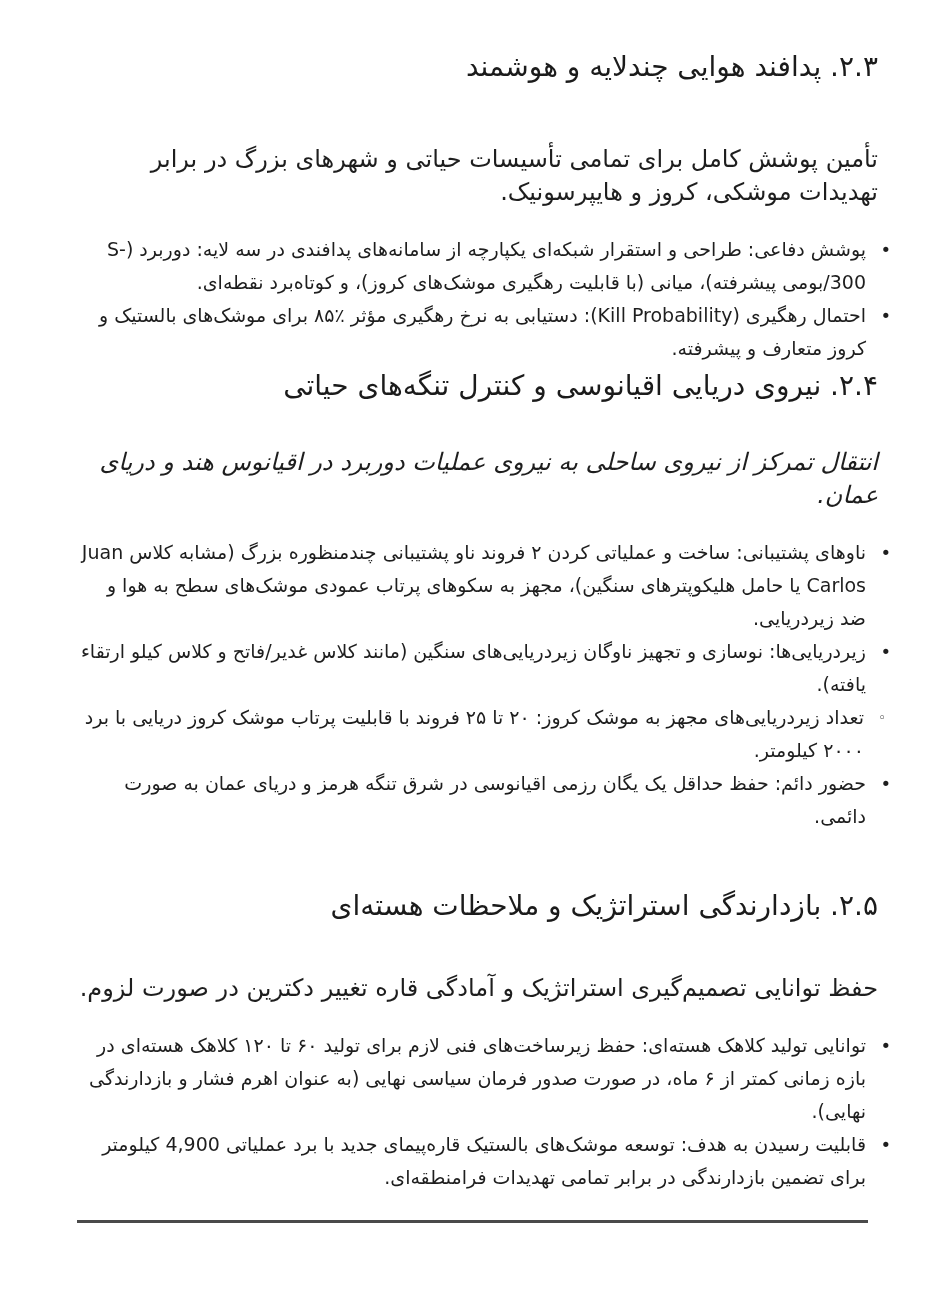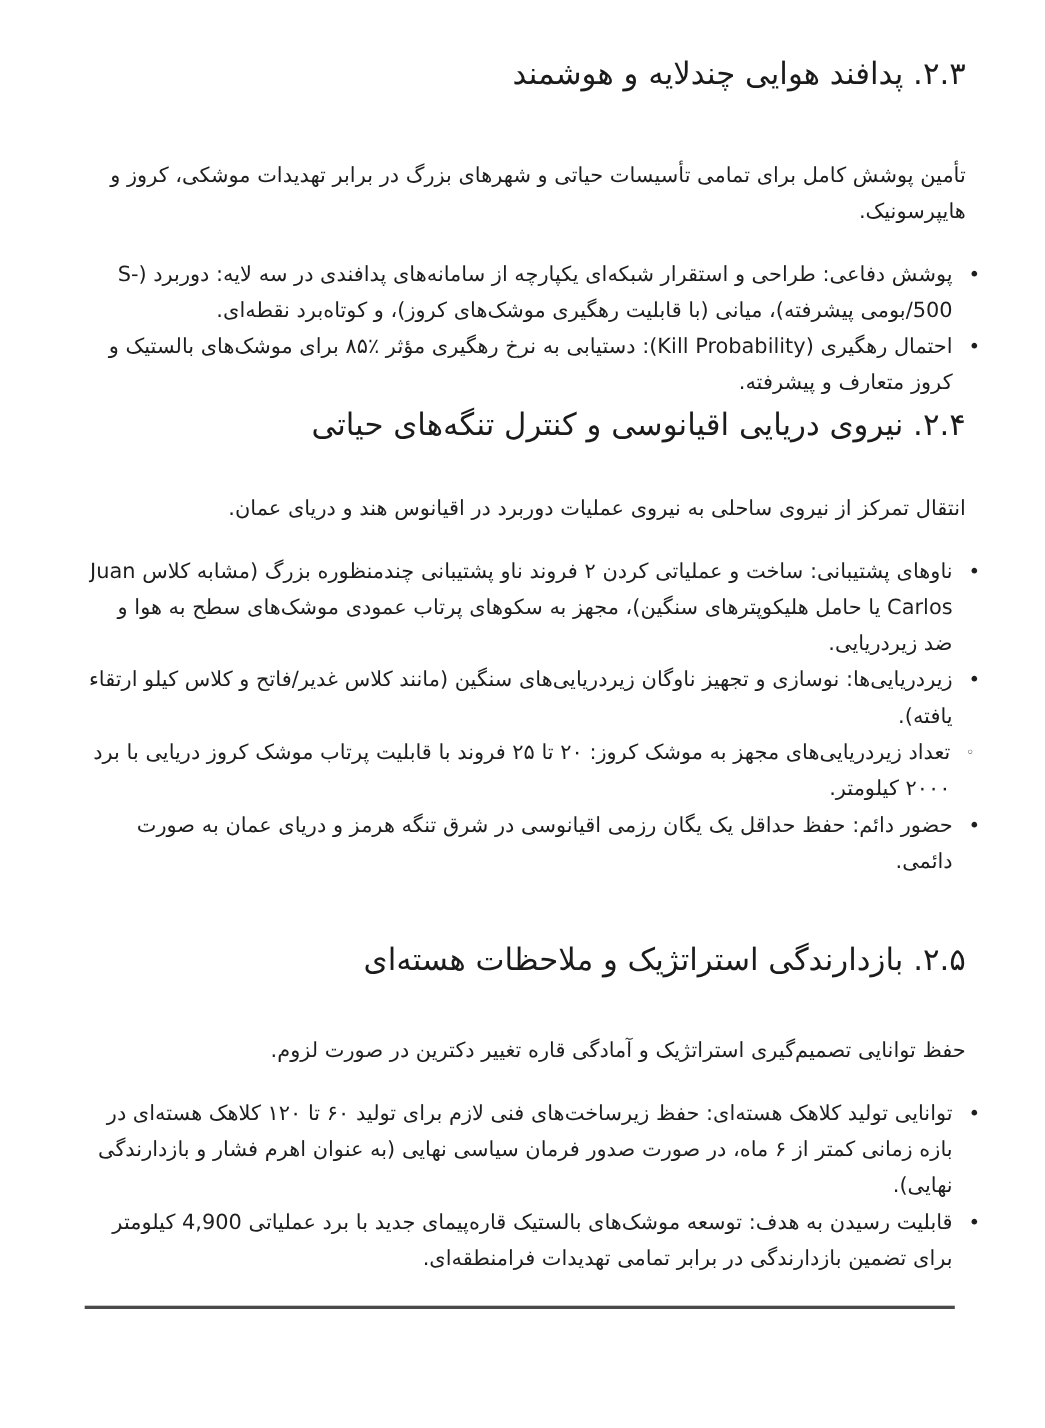--- a/index.html
+++ b/index.html
@@ -26,27 +26,27 @@
     font-size: 28px;
     line-height: 41px;
     font-weight: 500;
     margin: 0;
     color: #1b1b1b;
     letter-spacing: 0;
   }
   h2.mt-s2 { }
   h2.mt-s3 { margin-top: 52px; }
   p.sec-intro {
-    font-size: 19px;
+    font-size: 24px;
     line-height: 33px;
     margin: 0;
     font-weight: 400;
   }
   p.mt-p1 { margin-top: 56px; }
-  p.mt-p2 { margin-top: 40px; }
+  p.mt-p2 { margin-top: 40px; font-style: italic; }
   p.mt-p3 { margin-top: 46px; }
   ul.sec-list {
     list-style: none;
     margin: 24px 0 0 0;
     padding: 0;
   }
   ul.sec-list li {
     position: relative;
     font-size: 19px;
     line-height: 33px;
@@ -78,21 +78,21 @@
 <body>
 
 <main class="page">
 
   <section>
     <h2 class="sec-heading">۲.۳. پدافند هوایی چندلایه و هوشمند</h2>
     <p class="sec-intro mt-p1">تأمین پوشش کامل برای تمامی تأسیسات حیاتی و شهرهای بزرگ در برابر تهدیدات موشکی، کروز و هایپرسونیک.</p>
     <ul class="sec-list">
       <li class="lvl1">
         <span class="marker">•</span>
-        <span>پوشش دفاعی: طراحی و استقرار شبکه‌ای یکپارچه از سامانه‌های پدافندی در سه لایه: دوربرد (S-500/بومی پیشرفته)، میانی (با قابلیت رهگیری موشک‌های کروز)، و کوتاه‌برد نقطه‌ای.</span>
+        <span>پوشش دفاعی: طراحی و استقرار شبکه‌ای یکپارچه از سامانه‌های پدافندی در سه لایه: دوربرد (S-300/بومی پیشرفته)، میانی (با قابلیت رهگیری موشک‌های کروز)، و کوتاه‌برد نقطه‌ای.</span>
       </li>
       <li class="lvl1">
         <span class="marker">•</span>
         <span>احتمال رهگیری (Kill Probability): دستیابی به نرخ رهگیری مؤثر ٪۸۵ برای موشک‌های بالستیک و کروز متعارف و پیشرفته.</span>
       </li>
     </ul>
   </section>
 
   <section>
     <h2 class="sec-heading mt-s2">۲.۴. نیروی دریایی اقیانوسی و کنترل تنگه‌های حیاتی</h2>

